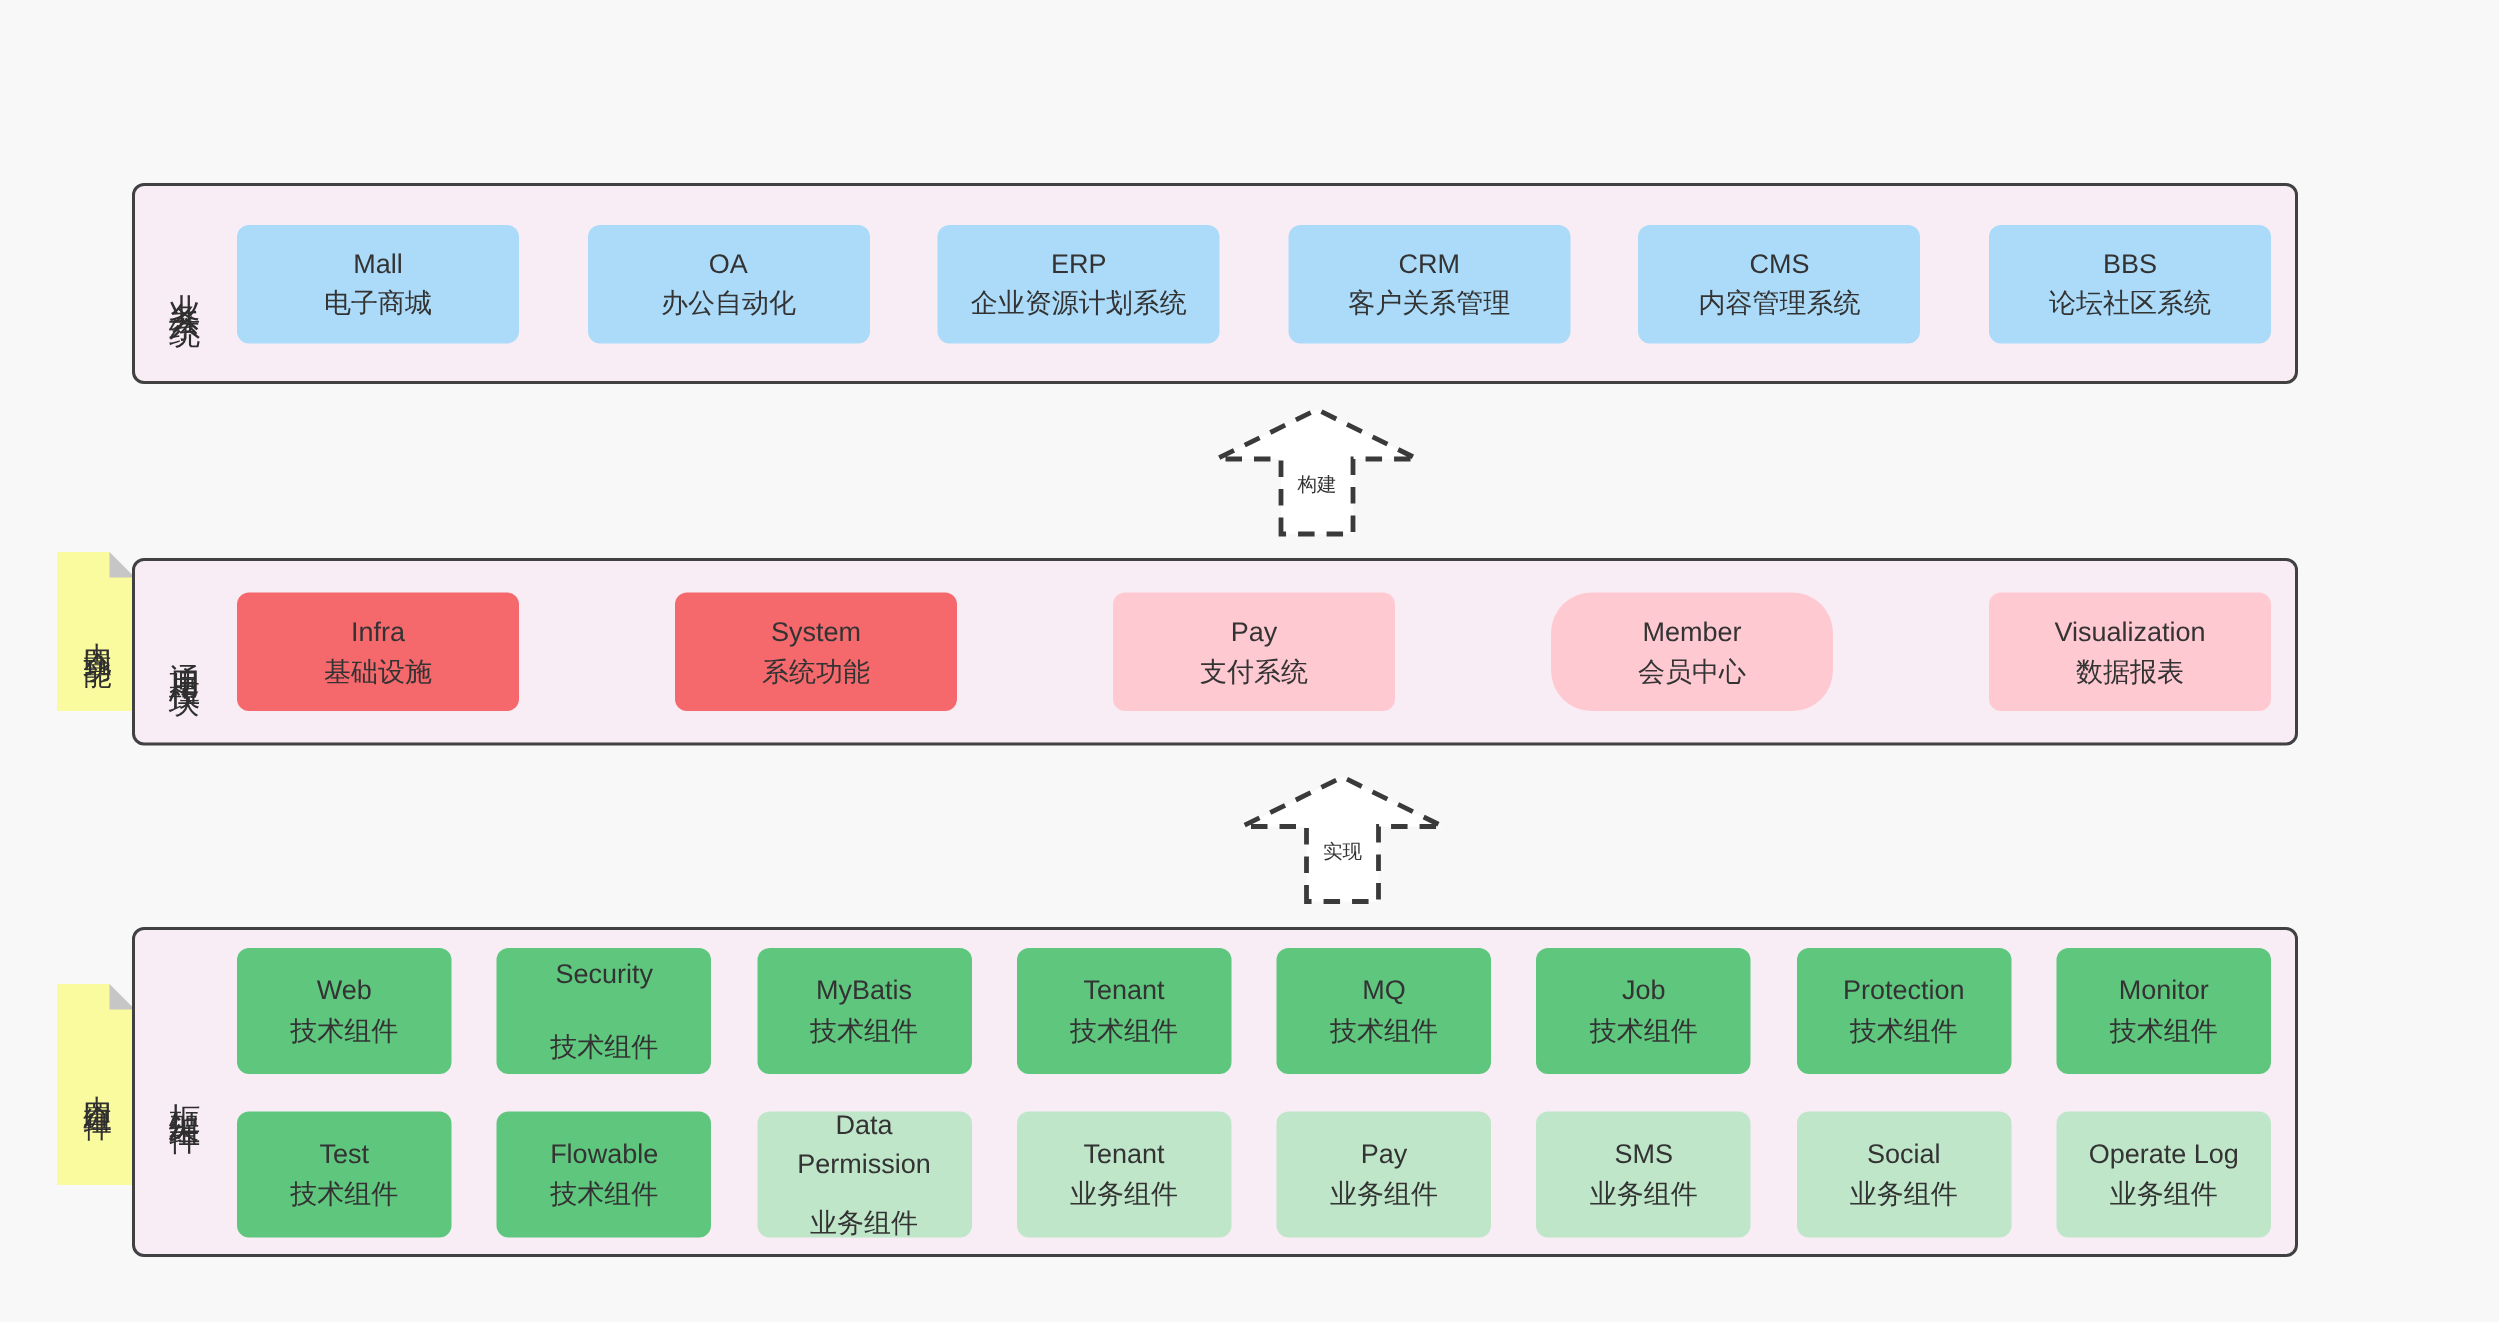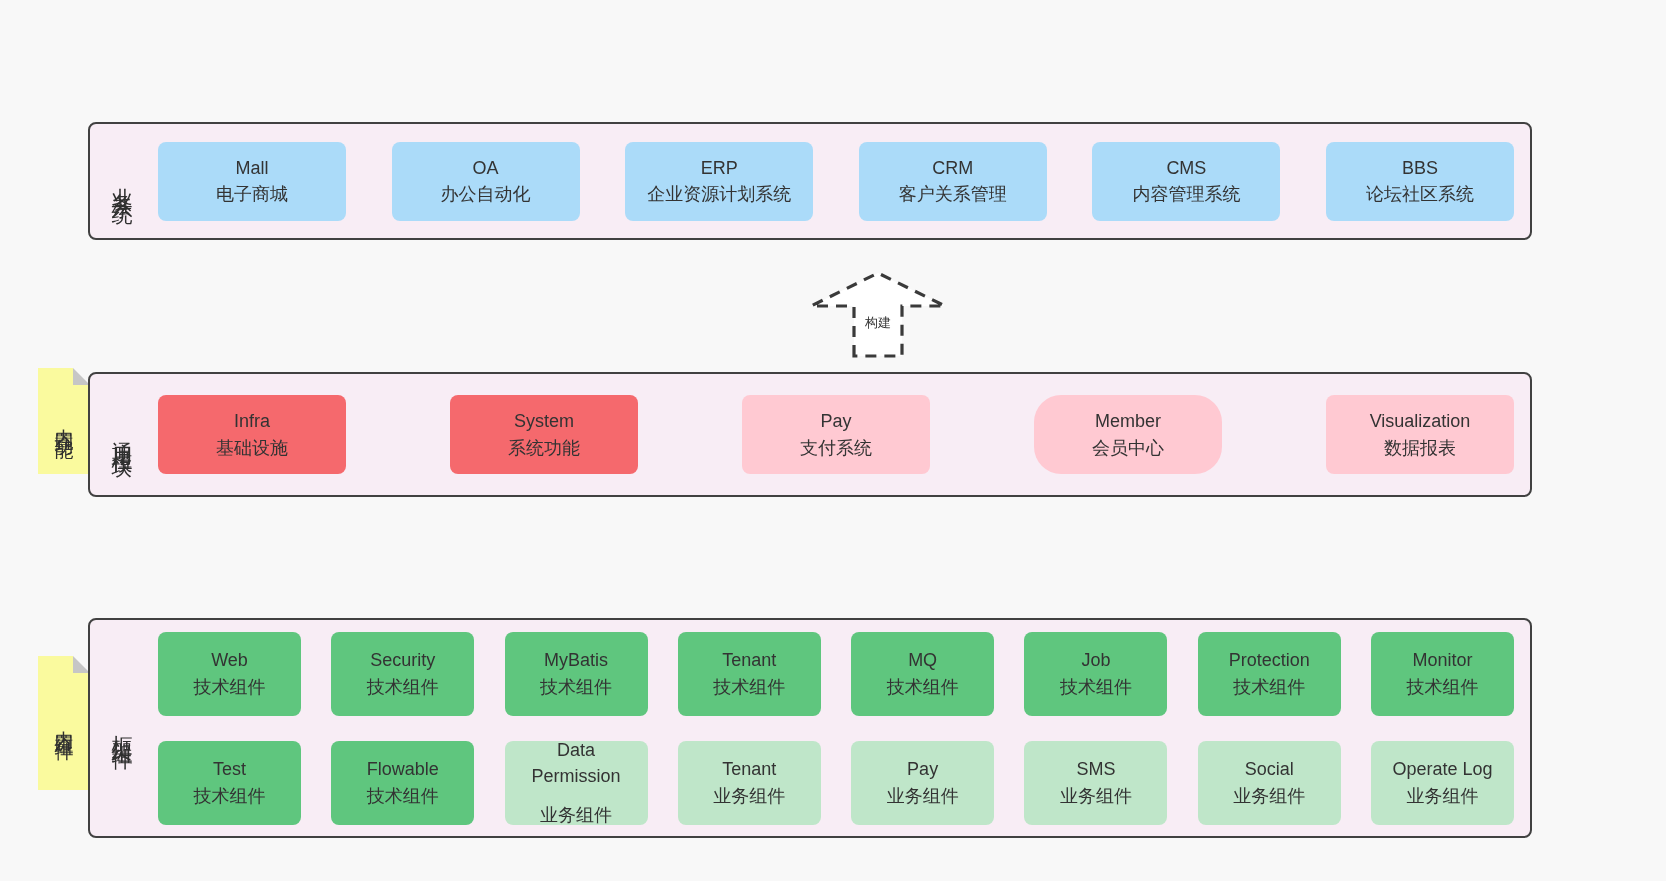--- a/index.html
+++ b/index.html
@@ -15,21 +15,21 @@
 
   
   .band {
     position:absolute; left:88px; width:1444px;
     background:#F8EDF5;
     border:2px solid #414141;
     border-radius:8px;
     display:flex;
     z-index:2;
   }
-  .band-1 { top:122px; height:118px; }
+  .band-1 { top:122px; height:134px; }
   .band-2 { top:372px; height:125px; }
   .band-3 { top:618px; height:220px; }
 
   .band-label {
     writing-mode:vertical-rl;
     text-orientation:upright;
     font-size:21px;
     letter-spacing:5px;
     color:#2f2f2f;
     align-self:center;
@@ -173,30 +173,36 @@
         <span>Member</span>
         <span>会员中心</span>
       </div>
       <div class="box box-lg" style="background-color: rgb(255, 201, 210);">
         <span>Visualization</span>
         <span>数据报表</span>
       </div>
     </div>
   </div>
 
+  <div class="arrow arrow-2">
+    <svg width="144" height="90" viewBox="0 0 144 90">
+      <path d="M48 87 L48 37 L5 37 L72 4 L139 37 L96 37 L96 87 Z" fill="#FFFFFF" stroke="#3A3A3A" stroke-width="3.2" stroke-dasharray="11 8" stroke-linejoin="miter"></path>
+    </svg>
+    <span class="arrow-label">实现</span>
+  </div>
 
   <div class="band band-3" style="background-color: rgb(248, 237, 245);">
     <div class="band-label">框架组件</div>
     <div class="band-content rows">
       <div class="row">
         <div class="box box-sm" style="background-color: rgb(95, 198, 126);">
           <span>Web</span>
           <span>技术组件</span>
         </div>
-        <div class="box box-sm" style="background-color: rgb(95, 198, 126);">
+        <div class="box box-sm" style="background-color: rgb(95, 198, 126); justify-content: space-between;">
           <span>Security</span>
           <span>技术组件</span>
         </div>
         <div class="box box-sm" style="background-color: rgb(95, 198, 126);">
           <span>MyBatis</span>
           <span>技术组件</span>
         </div>
         <div class="box box-sm" style="background-color: rgb(95, 198, 126);">
           <span>Tenant</span>
           <span>技术组件</span>

